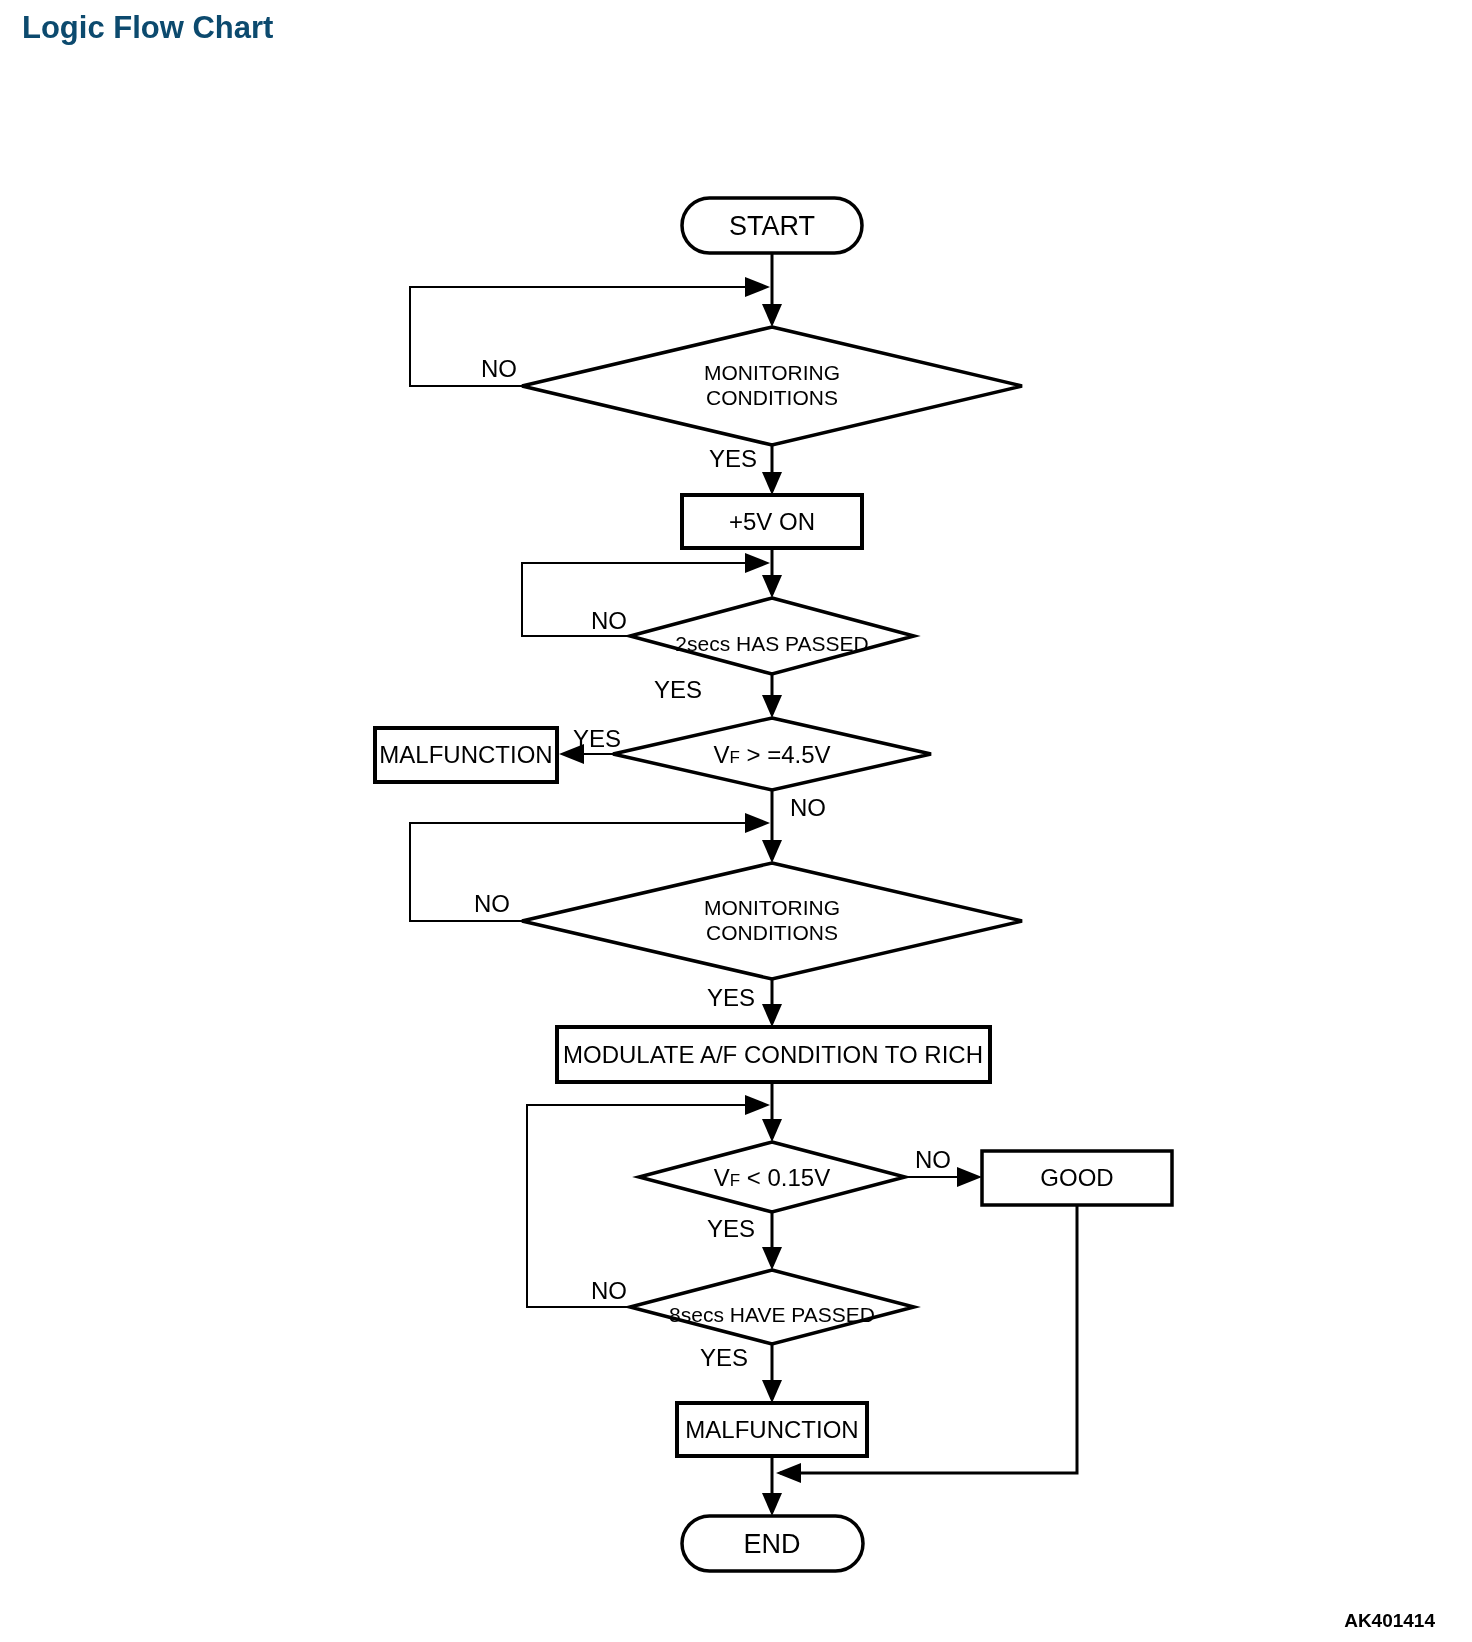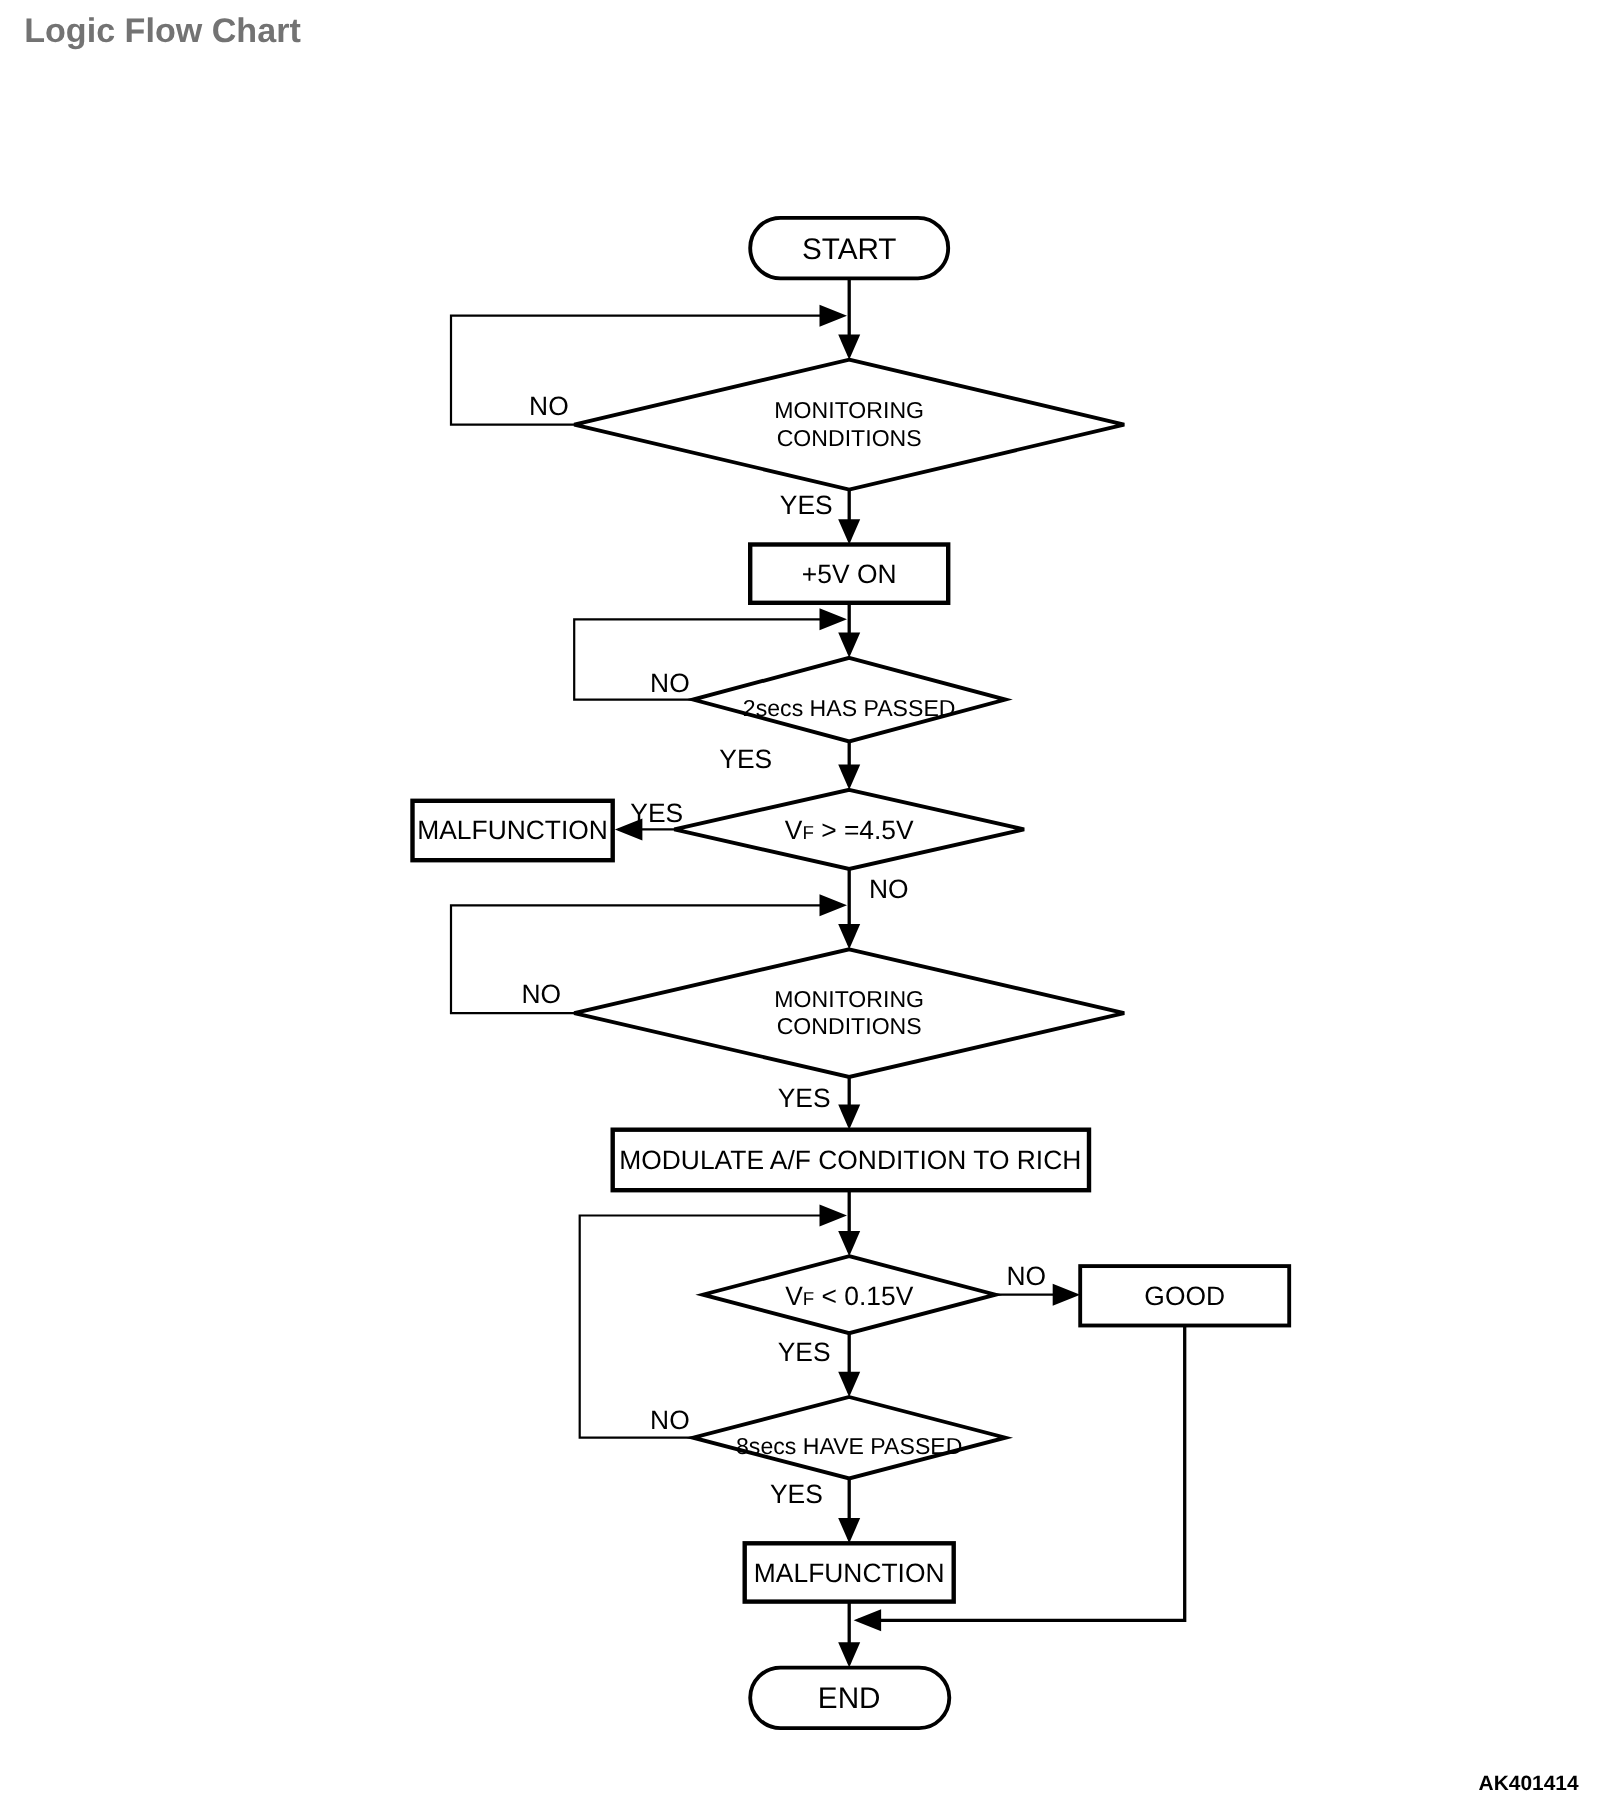--- a/index.html
+++ b/index.html
@@ -10,21 +10,21 @@
     background:#ffffff;
     font-family:"Liberation Sans", sans-serif;
     overflow:hidden;
   }
   .title{
     position:absolute;
     left:22px;
     top:10px;
     font-size:31px;
     font-weight:bold;
-    color:#737373;
+    color:#0c4a6e;
     letter-spacing:0px;
   }
   svg{position:absolute;left:0;top:0;}
   .shape{fill:#ffffff;stroke:#000000;stroke-width:4;}
   .shape-thin{fill:#ffffff;stroke:#000000;stroke-width:3.5;}
   .line-main{fill:none;stroke:#000000;stroke-width:3;}
   .line-loop{fill:none;stroke:#000000;stroke-width:2;}
   .line-thin{fill:none;stroke:#000000;stroke-width:2;}
   .ah{fill:#000000;stroke:none;}
   text{fill:#000000;font-family:"Liberation Sans", sans-serif;}

